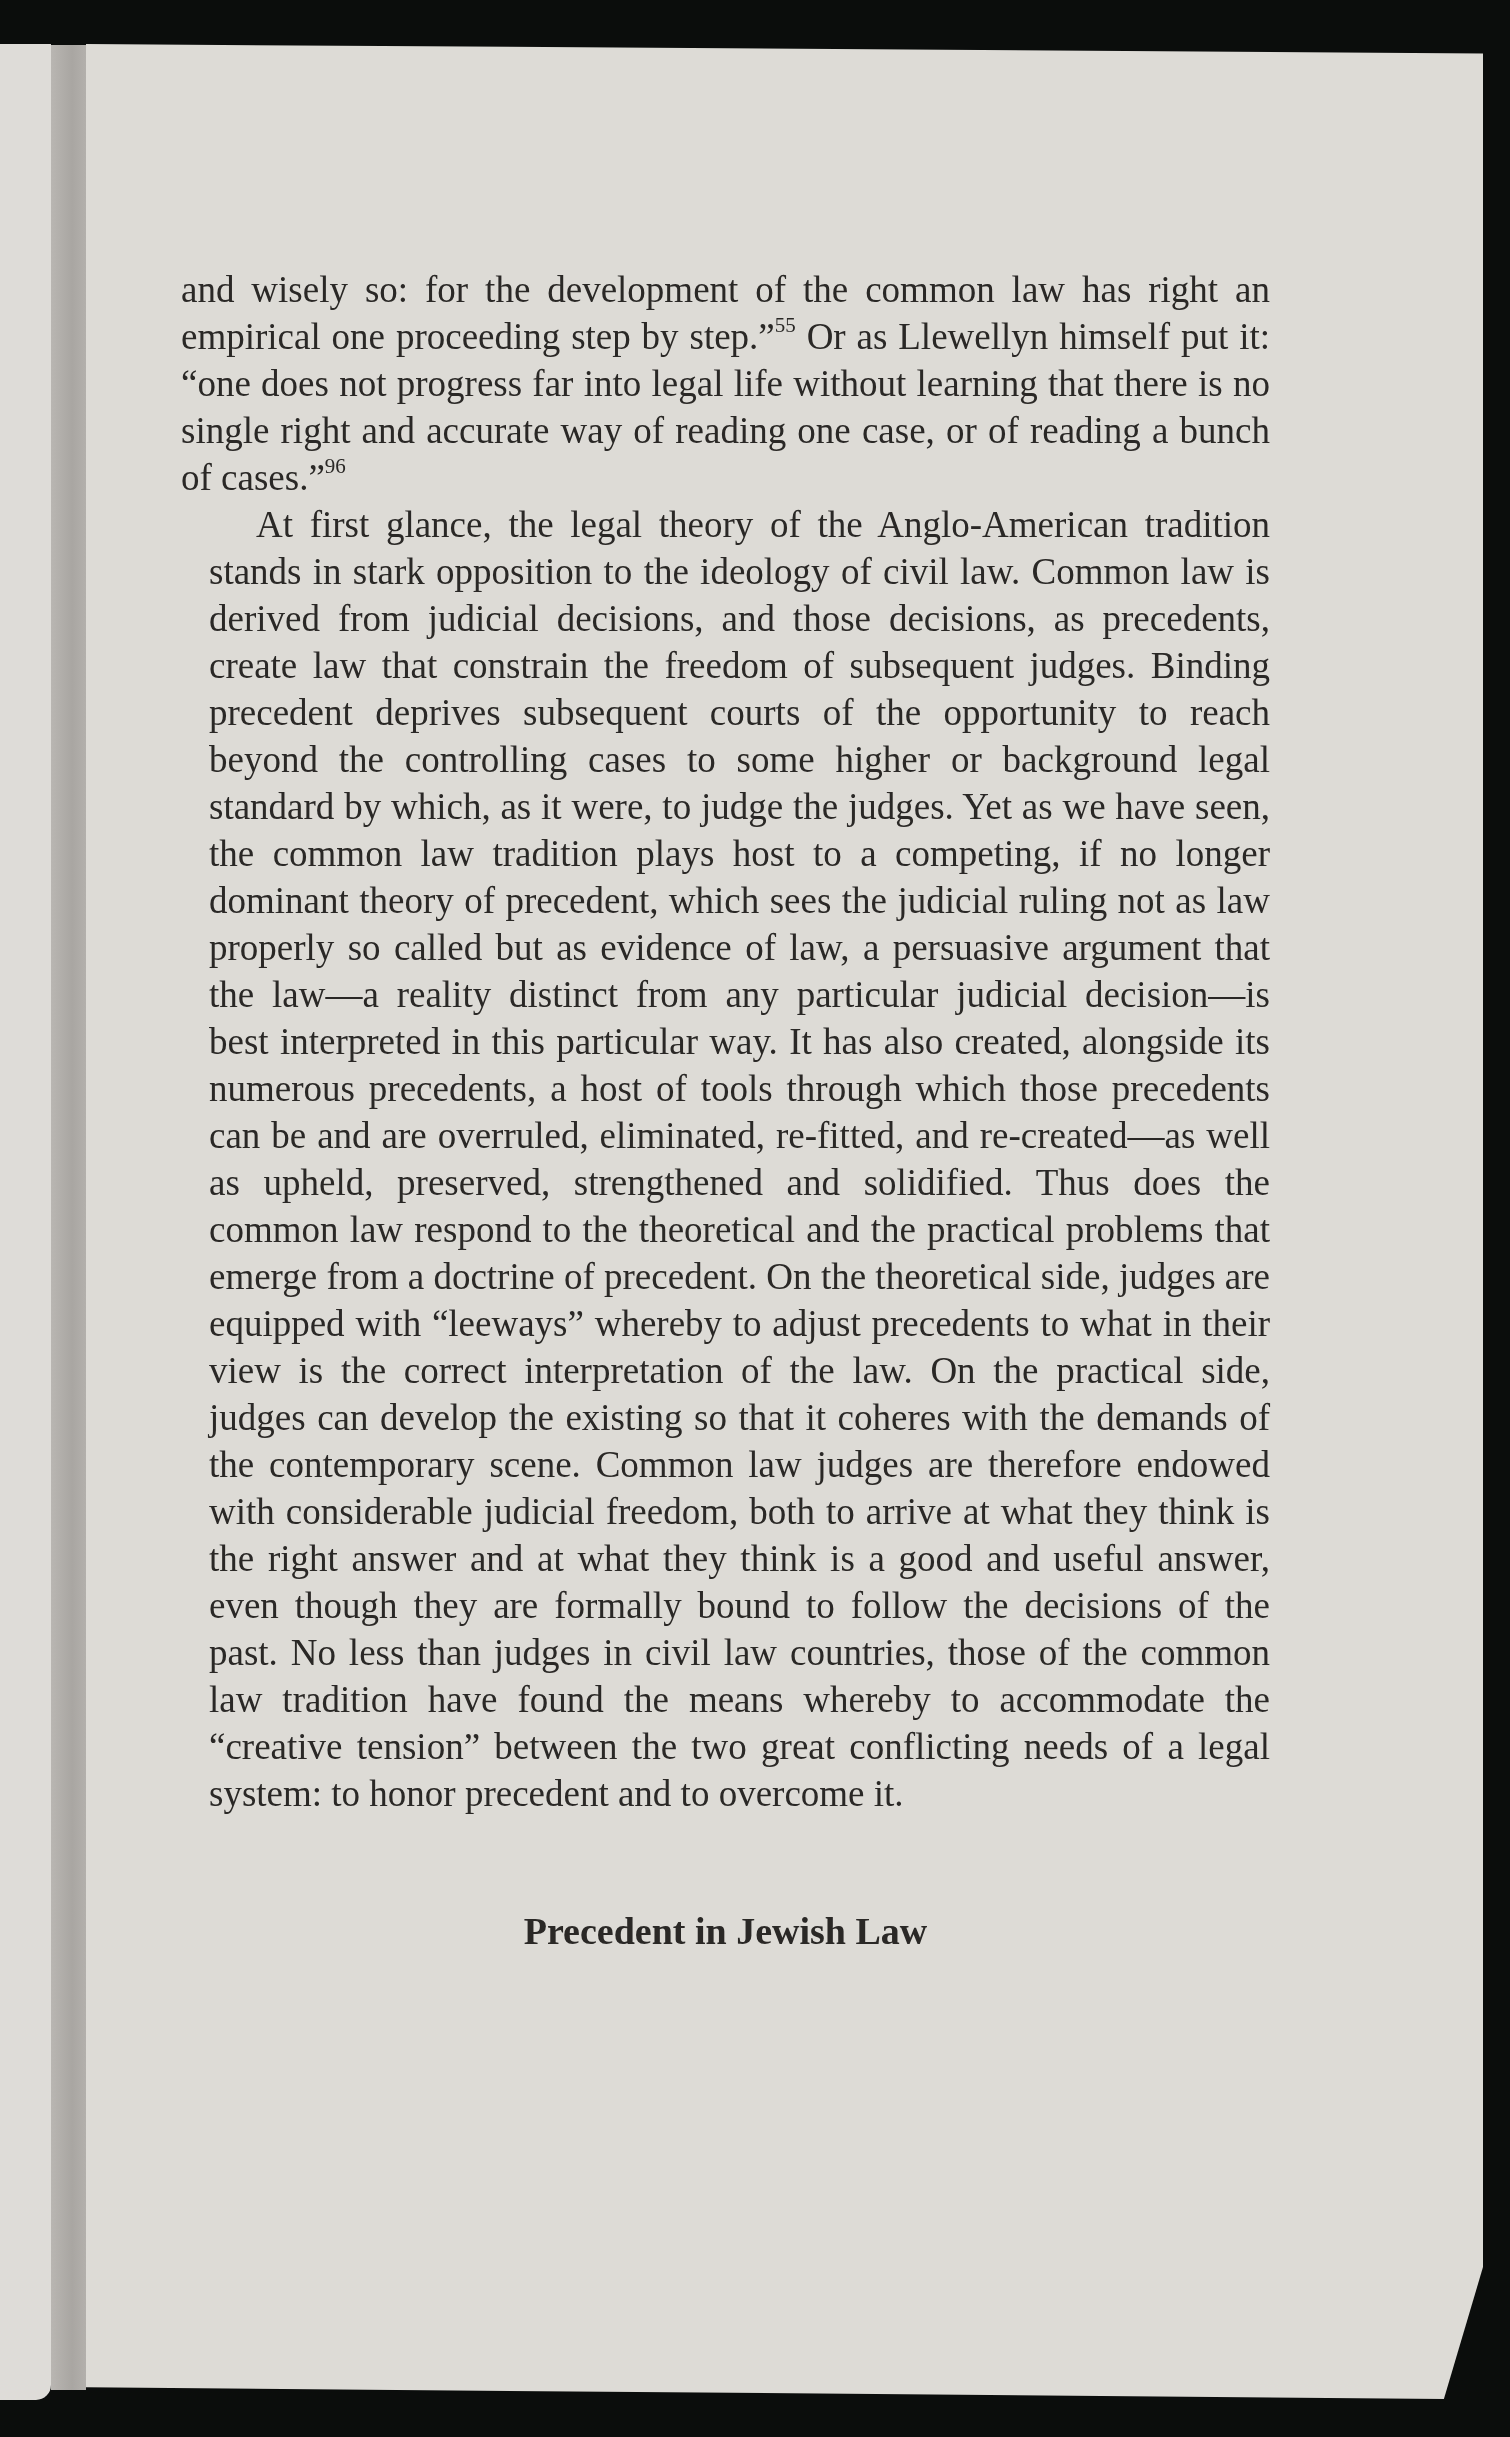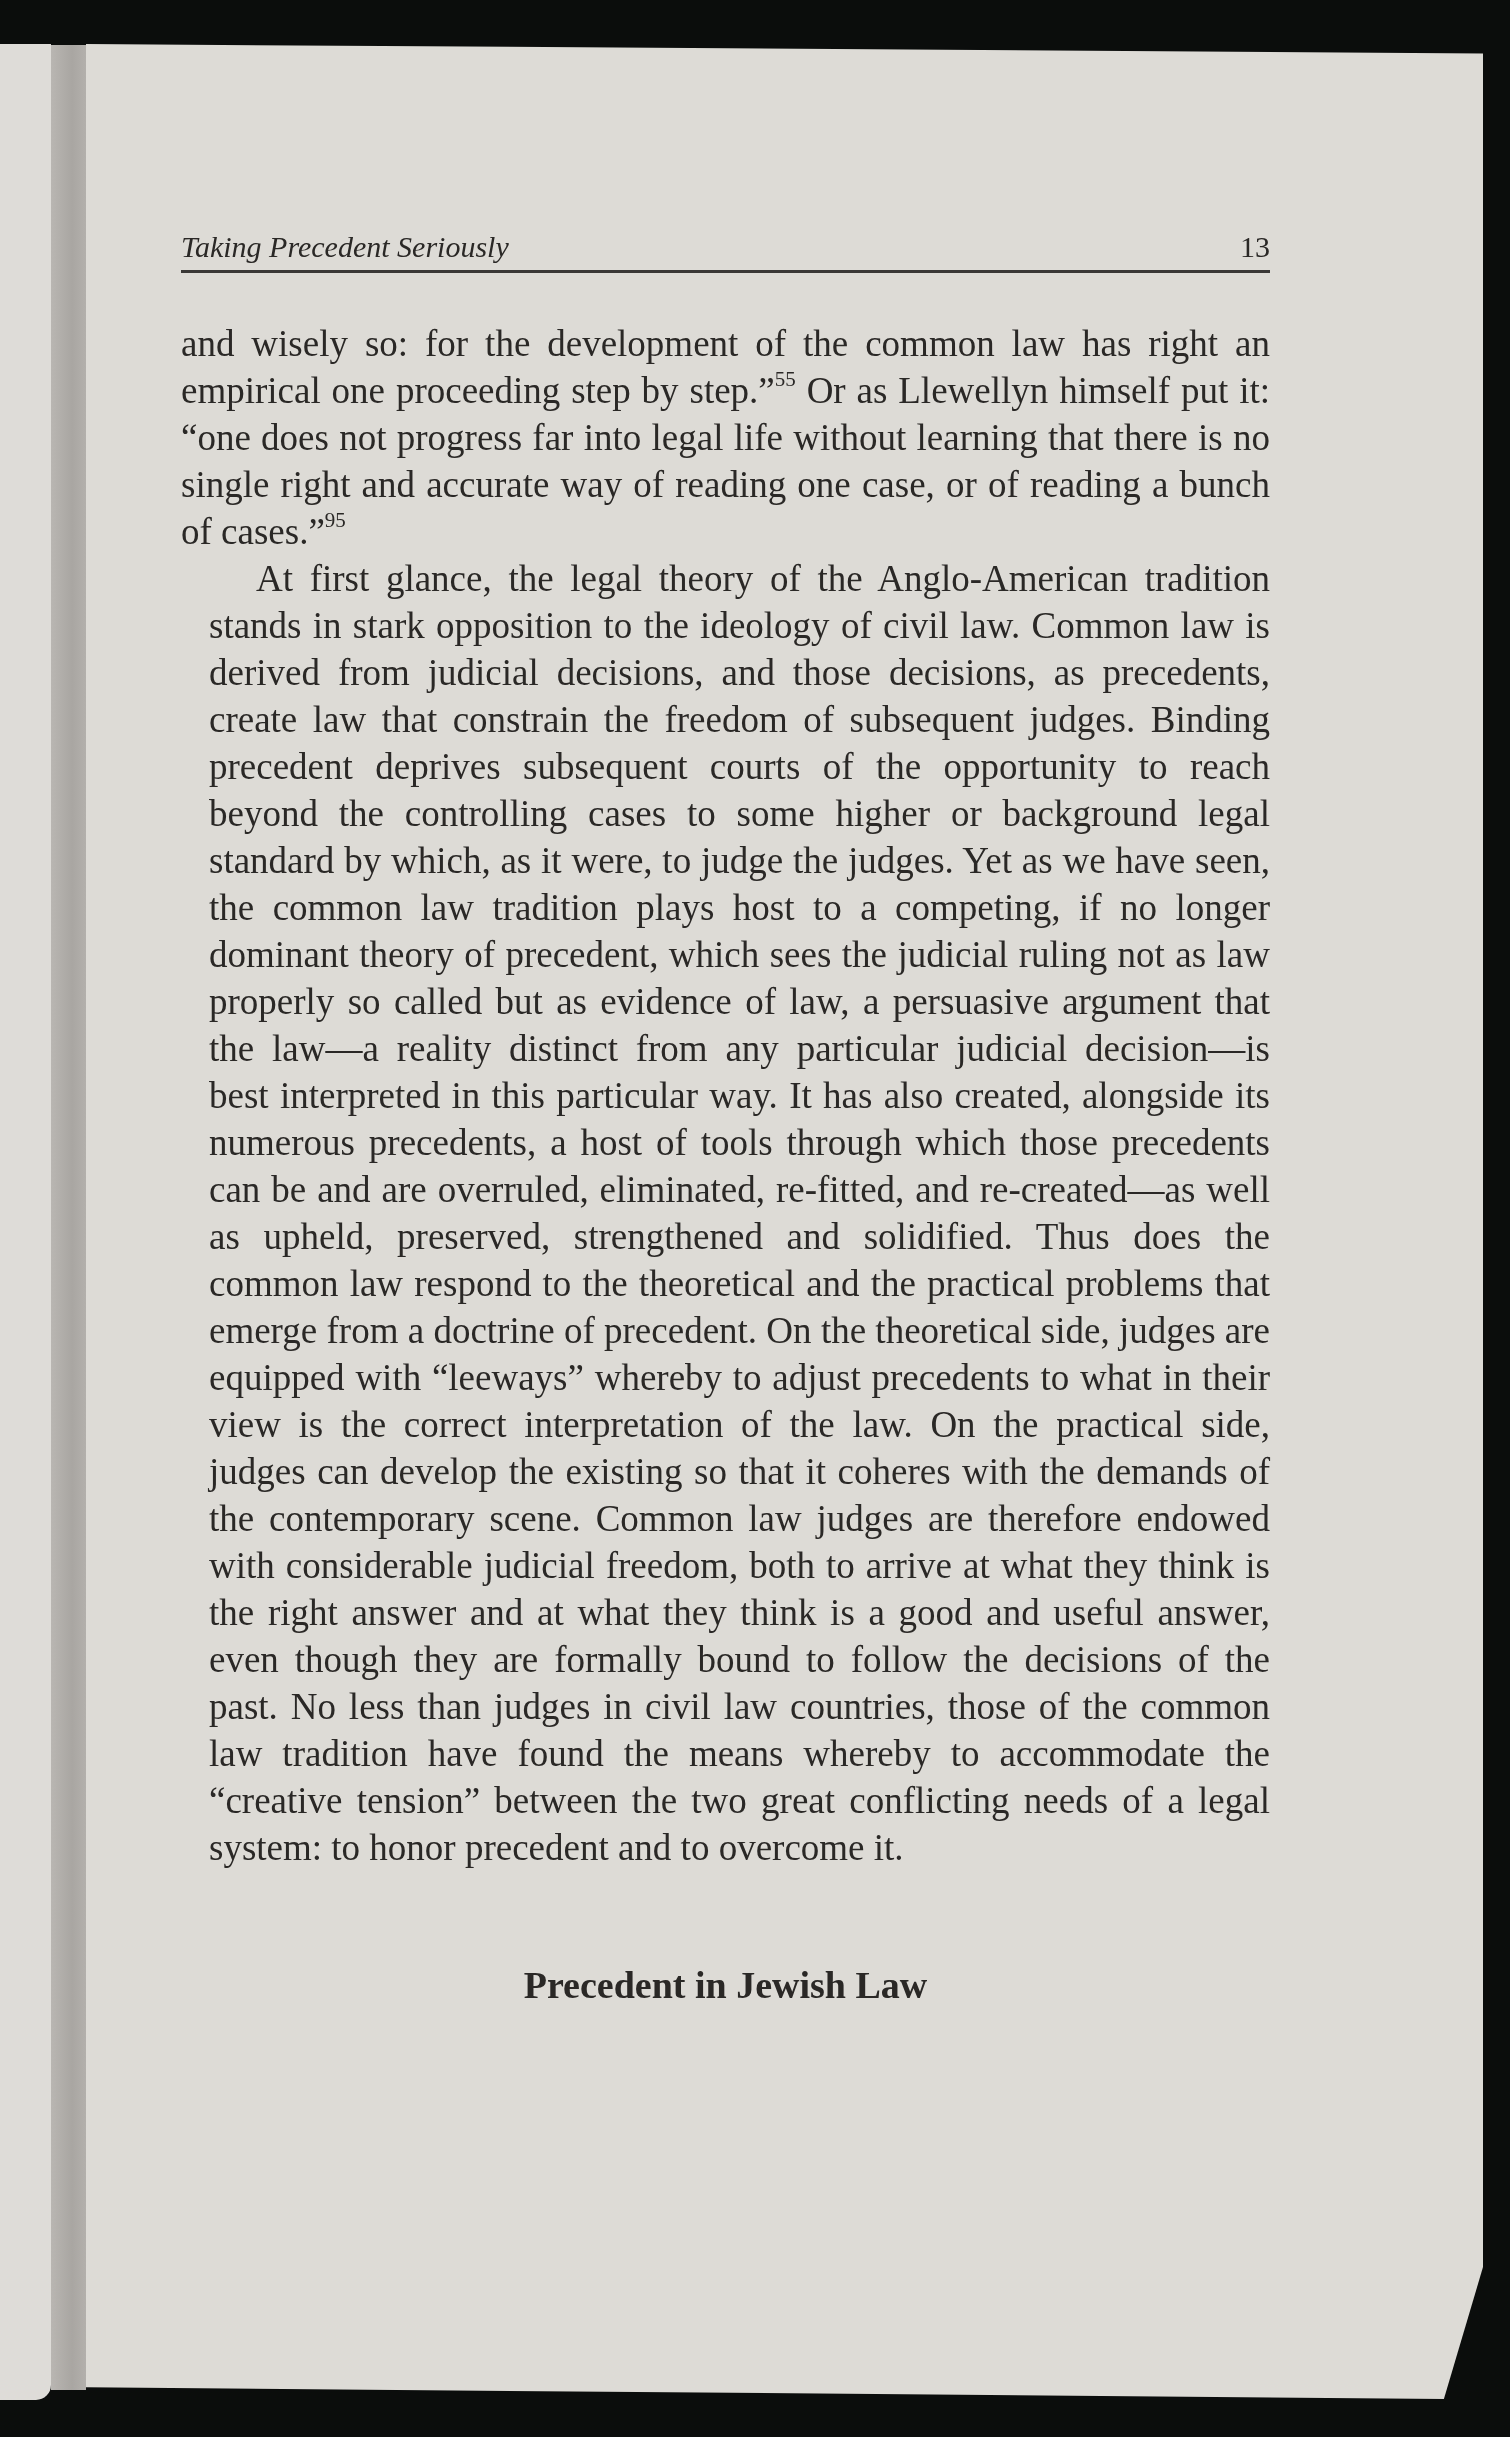--- a/index.html
+++ b/index.html
@@ -92,28 +92,24 @@
     }
   </style>
 </head>
 <body>
 
 <div class="left-page-edge"></div>
 <div class="gutter-shadow"></div>
 <div class="page"></div>
 
 <div class="content">
-  <div class="running-head">
-    <span class="running-title">Taking Precedent Seriously</span>
-    <span class="page-number">13</span>
-  </div>
 
   <div class="body-text">
     <p class="para">
-      <span>and wisely so: for the development of the common law has right an empirical one proceeding step by step.”</span><sup>55</sup><span> Or as Llewellyn himself put it: “one does not progress far into legal life without learning that there is no single right and accurate way of reading one case, or of reading a bunch of cases.”</span><sup>95</sup>
+      <span>and wisely so: for the development of the common law has right an empirical one proceeding step by step.”</span><sup>55</sup><span> Or as Llewellyn himself put it: “one does not progress far into legal life without learning that there is no single right and accurate way of reading one case, or of reading a bunch of cases.”</span><sup>96</sup>
     </p>
     <p class="para indent">
       <span>At first glance, the legal theory of the Anglo-American tradition stands in stark opposition to the ideology of civil law. Common law is derived from judicial decisions, and those decisions, as precedents, create law that constrain the freedom of subsequent judges. Binding precedent deprives subsequent courts of the opportunity to reach beyond the controlling cases to some higher or background legal standard by which, as it were, to judge the judges. Yet as we have seen, the common law tradition plays host to a competing, if no longer dominant theory of precedent, which sees the judicial ruling not as law properly so called but as evidence of law, a persuasive argument that the law—a reality distinct from any particular judicial decision—is best interpreted in this particular way. It has also created, alongside its numerous precedents, a host of tools through which those precedents can be and are overruled, eliminated, re-fitted, and re-created—as well as upheld, preserved, strengthened and solidified. Thus does the common law respond to the theoretical and the practical problems that emerge from a doctrine of precedent. On the theoretical side, judges are equipped with “leeways” whereby to adjust precedents to what in their view is the correct interpretation of the law. On the practical side, judges can develop the existing so that it coheres with the demands of the contemporary scene. Common law judges are therefore endowed with considerable judicial freedom, both to arrive at what they think is the right answer and at what they think is a good and useful answer, even though they are formally bound to follow the decisions of the past. No less than judges in civil law countries, those of the common law tradition have found the means whereby to accommodate the “creative tension” between the two great conflicting needs of a legal system: to honor precedent and to overcome it.</span>
     </p>
 
     <h2 class="section-heading">Precedent in Jewish Law</h2>
 
   </div>
 </div>
 

